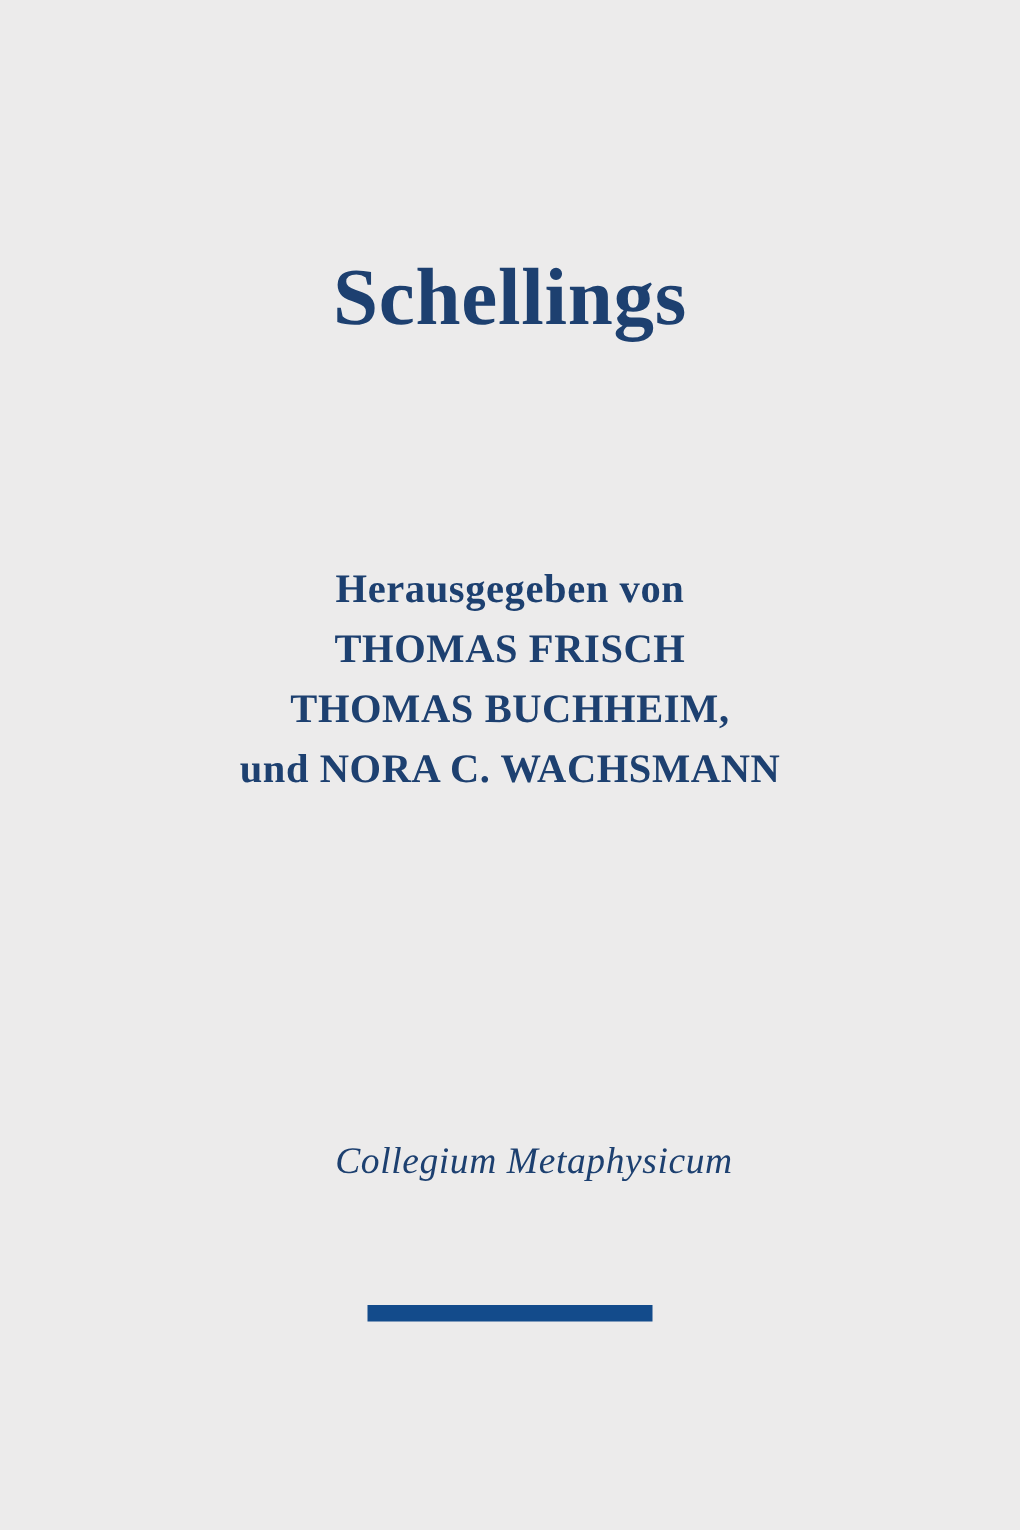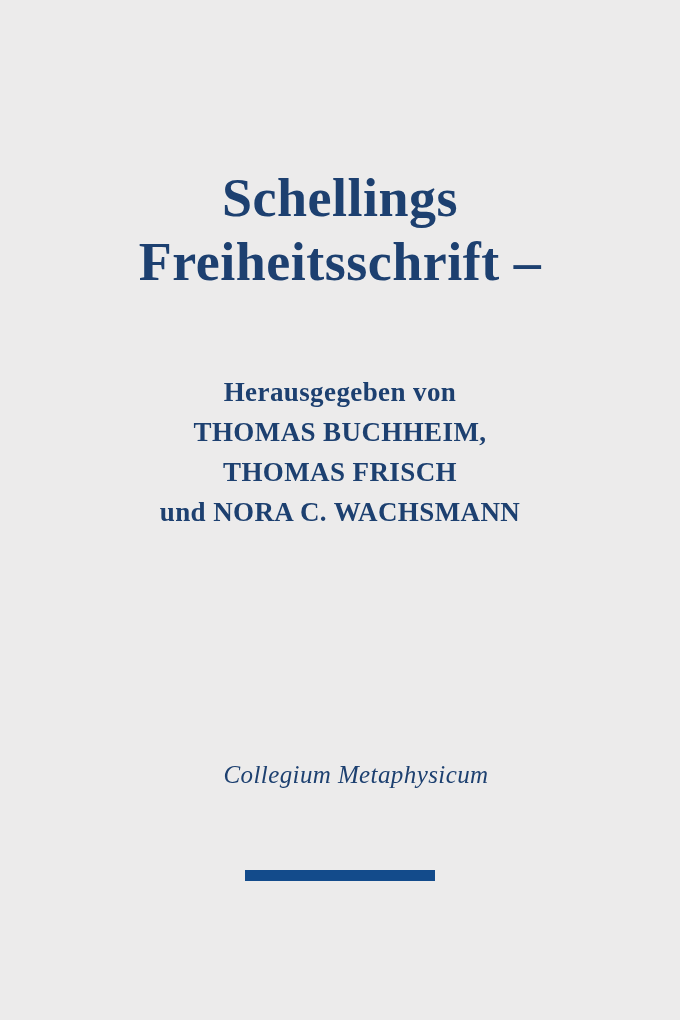--- a/index.html
+++ b/index.html
@@ -75,27 +75,26 @@
     letter-spacing: 0.3px;
   }
 </style>
 </head>
 <body>
 
 <div class="cover">
 
   <h1 class="title">
     <span class="line">Schellings</span>
-    <span class="line">Freiheitsschrift –</span>
   </h1>
 
   <div class="editors">
     <div>Herausgegeben von</div>
+    <div>THOMAS FRISCH</div>
     <div>THOMAS BUCHHEIM,</div>
-    <div>THOMAS FRISCH</div>
     <div>und NORA C. WACHSMANN</div>
   </div>
 
   <div class="series">Collegium Metaphysicum</div>
 
   <div class="rule"></div>
 
 
 </div>
 

